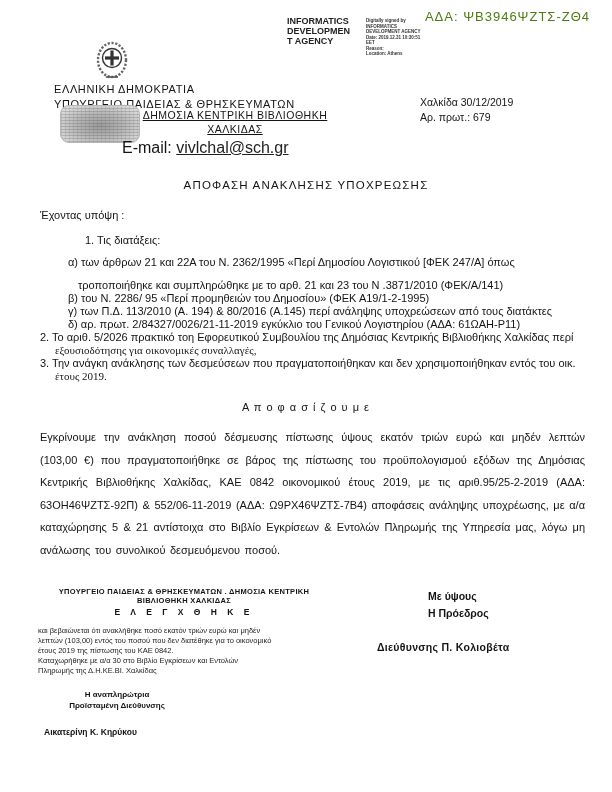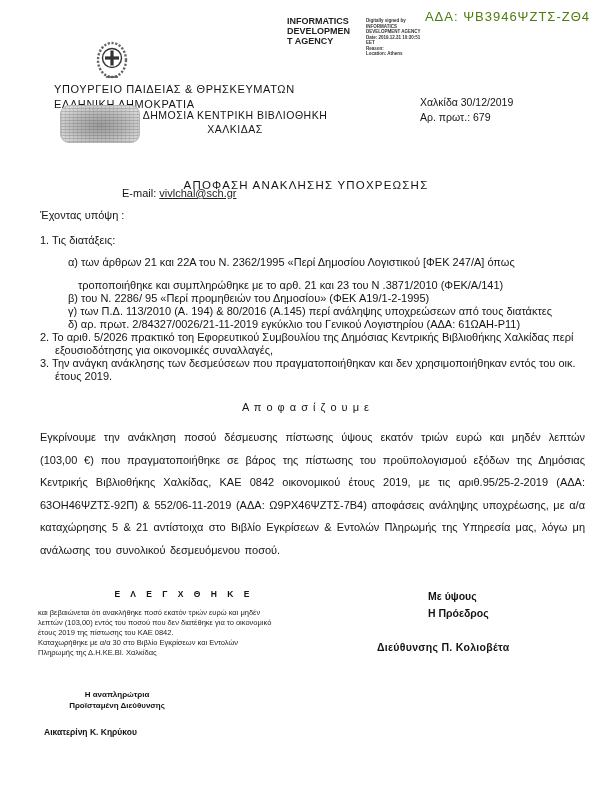--- a/index.html
+++ b/index.html
@@ -16,34 +16,34 @@
   .stamp-details{font-size:4.5px;font-weight:bold;line-height:5.5px;white-space:pre-line;color:#333;padding-top:2px;}
   
   .emblem{top:34px;left:92px;width:40px;height:48px;}
   .republic{top:82px;left:54px;font-size:11px;line-height:15px;letter-spacing:.6px;}
   
   .library-img{top:105px;left:60px;width:78px;height:36px;border:1px solid #b5b5b5;border-radius:9px;
     background:
       repeating-linear-gradient(0deg, rgba(70,70,70,.22) 0 1px, rgba(0,0,0,0) 1px 3px),
       repeating-linear-gradient(90deg, rgba(90,90,90,.14) 0 1px, rgba(0,0,0,0) 1px 4px),
       radial-gradient(ellipse at 50% 55%, #9a9a9a 0%, #b7b7b7 45%, #d2d2d2 75%, #e6e6e6 100%);}
-  .library-name{top:108px;left:142px;width:186px;text-align:center;font-size:10.5px;line-height:14px;letter-spacing:.5px;}
-  .email-line{top:139px;left:122px;font-size:11px;margin-top:48px;}
+  .library-name{top:108px;left:142px;width:186px;text-align:center;font-size:10.5px;line-height:14px;letter-spacing:.5px;text-decoration:underline;}
+  .email-line{top:139px;left:122px;font-size:16px;}
   .email-link{text-decoration:underline;color:#222;cursor:pointer;}
   .city-date{top:95px;left:420px;font-size:10.5px;line-height:15px;}
   
   .doc-title{top:179px;left:0;width:612px;text-align:center;font-size:11.5px;letter-spacing:1.2px;}
   
   .preamble{top:209px;left:40px;right:27px;font-size:11px;line-height:13px;}
   .preamble .mb12{margin-bottom:12px;}
-  .preamble .mb9{margin-bottom:9px;}
+  .preamble .mb9{margin-bottom:9px;margin-left:45px;}
   .preamble .mb10{margin-bottom:10px;}
   .preamble .ind1{padding-left:28px;}
   .preamble .ind2{padding-left:38px;}
-  .preamble .ind3{padding-left:15px;}
+  .preamble .ind3{padding-left:15px;font-family:Liberation Serif, serif;}
   
   .decision-word{top:401px;left:0;width:612px;text-align:center;font-size:11px;letter-spacing:1px;}
   .decision-body{top:426px;left:40px;width:545px;font-size:11px;line-height:22.5px;text-align:justify;word-spacing:1.5px;}
   
   .verify{top:587px;left:38px;width:292px;}
   .verify-head{font-size:7.5px;font-weight:bold;line-height:9px;text-align:center;white-space:pre-line;letter-spacing:.3px;}
   .verify-checked{font-size:8.5px;font-weight:bold;text-align:center;letter-spacing:4px;margin-top:2px;}
   .verify-body{margin-top:9px;font-size:7.5px;line-height:10px;white-space:pre-line;color:#1b1b1b;}
   .deputy-title{top:689px;left:42px;width:150px;text-align:center;font-size:8px;font-weight:bold;line-height:11px;white-space:pre-line;}
   .deputy-name{top:727px;left:44px;font-size:8.5px;font-weight:bold;}
@@ -75,22 +75,22 @@
     <svg width="40" height="48" viewBox="0 0 40 48" aria-hidden="true">
       <ellipse cx="20" cy="26" rx="14" ry="17" fill="none" stroke="#666" stroke-width="2.4" stroke-dasharray="2.2 1.6"></ellipse>
       <path d="M14 43 L26 43" stroke="#555" stroke-width="1.6"></path>
       <circle cx="20" cy="24" r="9.5" fill="#fff" stroke="#333" stroke-width="1.4"></circle>
       <rect x="18.4" y="16.5" width="3.2" height="15" fill="#333"></rect>
       <rect x="13" y="22.4" width="14" height="3.2" fill="#333"></rect>
     </svg>
   </div>
 
   <div class="abs republic">
+    <div>ΕΛΛΗΝΙΚΗ ΔΗΜΟΚΡΑΤΙΑ</div>
     <div>ΥΠΟΥΡΓΕΙΟ ΠΑΙΔΕΙΑΣ &amp; ΘΡΗΣΚΕΥΜΑΤΩΝ</div>
-    <div>ΕΛΛΗΝΙΚΗ ΔΗΜΟΚΡΑΤΙΑ</div>
   </div>
 
   <div class="abs library-img"></div>
 
   <div class="abs library-name">
     <div>ΔΗΜΟΣΙΑ ΚΕΝΤΡΙΚΗ ΒΙΒΛΙΟΘΗΚΗ</div>
     <div>ΧΑΛΚΙΔΑΣ</div>
   </div>
 
   <div class="abs email-line">
@@ -116,20 +116,22 @@
     <div>2. Το αριθ. 5/2026 πρακτικό τοη Εφορευτικού Συμβουλίου της Δημόσιας Κεντρικής Βιβλιοθήκης Χαλκίδας περί</div>
     <div class="ind3">εξουσιοδότησης για οικονομικές συναλλαγές,</div>
     <div>3. Την ανάγκη ανάκλησης των δεσμεύσεων που πραγματοποιήθηκαν και δεν χρησιμοποιήθηκαν εντός του οικ.</div>
     <div class="ind3">έτους 2019.</div>
   </div>
 
   <div class="abs decision-word">Α π ο φ α σ ί ζ ο υ μ ε</div>
   <div class="abs decision-body">Εγκρίνουμε την ανάκληση  ποσού δέσμευσης πίστωσης ύψους εκατόν τριών ευρώ και μηδέν λεπτών (103,00 €) που πραγματοποιήθηκε σε βάρος της πίστωσης του προϋπολογισμού εξόδων  της Δημόσιας Κεντρικής Βιβλιοθήκης Χαλκίδας, ΚΑΕ 0842 οικονομικού έτους 2019, με τις αριθ.95/25-2-2019 (ΑΔΑ: 63ΟΗ46ΨΖΤΣ-92Π) &amp; 552/06-11-2019 (ΑΔΑ: Ω9ΡΧ46ΨΖΤΣ-7Β4) αποφάσεις ανάληψης υποχρέωσης, με α/α καταχώρησης 5 &amp; 21 αντίστοιχα στο Βιβλίο Εγκρίσεων &amp; Εντολών Πληρωμής της Υπηρεσία μας, λόγω μη ανάλωσης του συνολικού δεσμευόμενου ποσού.</div>
 
   <div class="abs verify">
+    <div class="verify-head">ΥΠΟΥΡΓΕΙΟ ΠΑΙΔΕΙΑΣ &amp; ΘΡΗΣΚΕΥΜΑΤΩΝ . ΔΗΜΟΣΙΑ ΚΕΝΤΡΙΚΗ
+ΒΙΒΛΙΟΘΗΚΗ ΧΑΛΚΙΔΑΣ</div>
     <div class="verify-checked">Ε Λ Ε Γ Χ Θ Η Κ Ε</div>
     <div class="verify-body">και βεβαιώνεται ότι ανακλήθηκε ποσό εκατόν τριών ευρώ και μηδέν
 λεπτών (103,00) εντός του ποσού που δεν διατέθηκε για το οικονομικό
 έτους 2019 της πίστωσης του ΚΑΕ 0842.
 Καταχωρήθηκε με α/α 30 στο Βιβλίο Εγκρίσεων και Εντολών
 Πληρωμής της Δ.Η.ΚΕ.ΒΙ. Χαλκίδας</div>
   </div>
 
   <div class="abs deputy-title">Η αναπληρώτρια
 Προϊσταμένη Διεύθυνσης</div>

